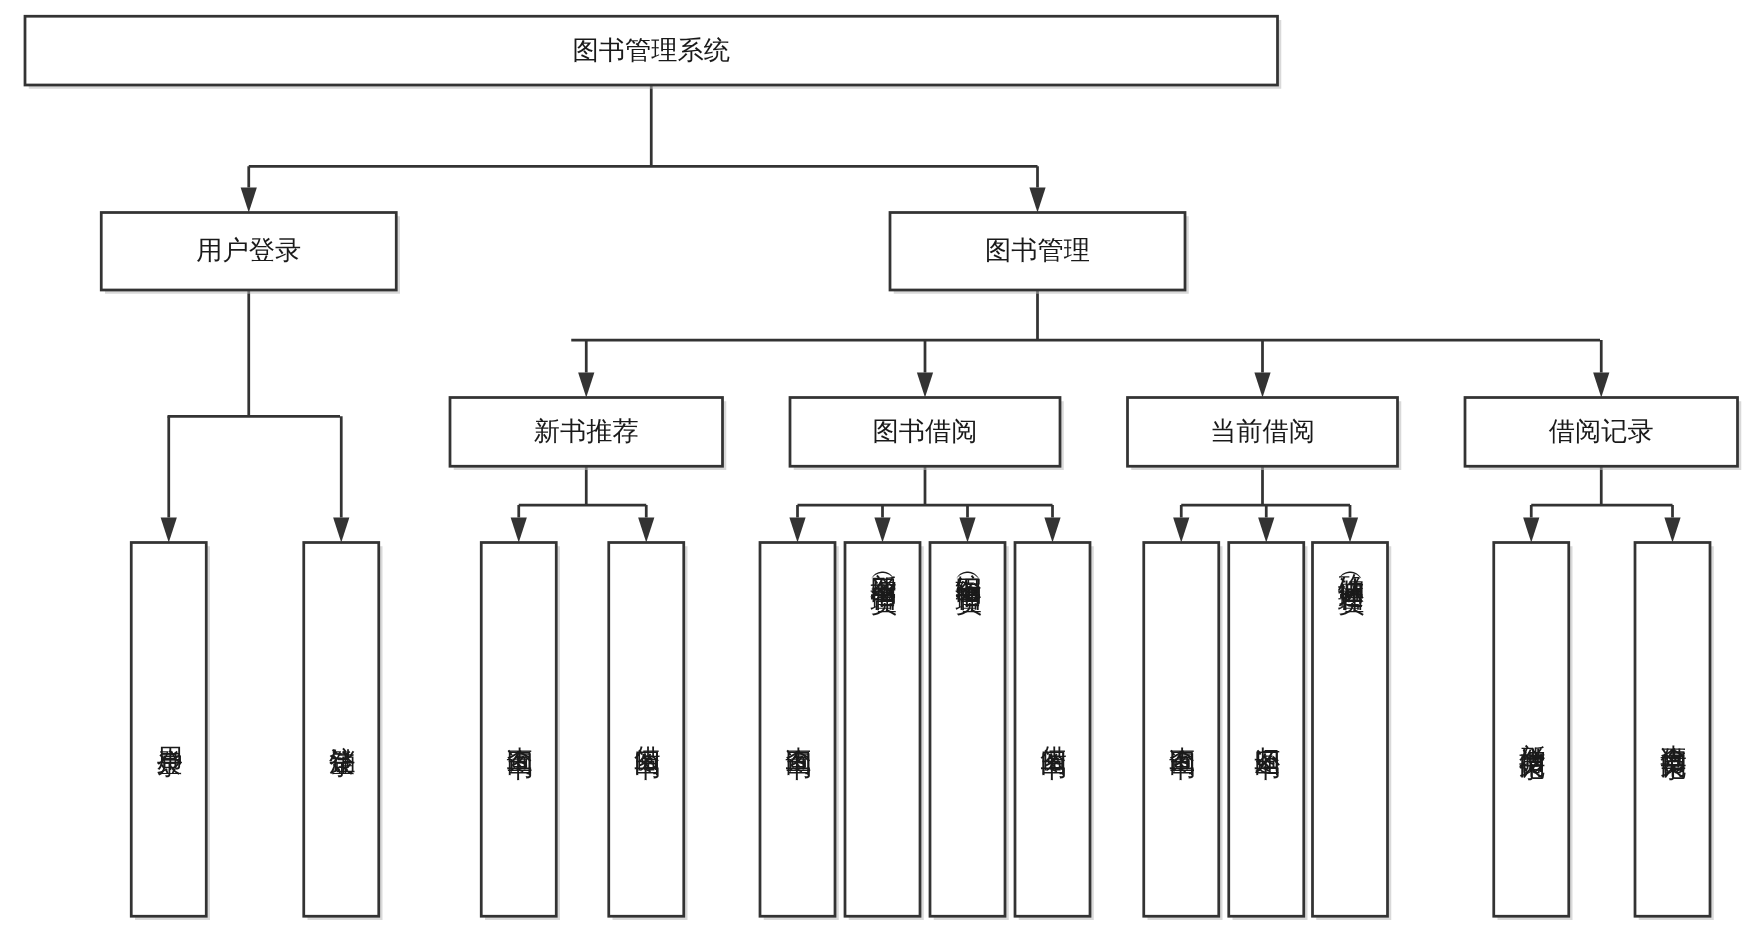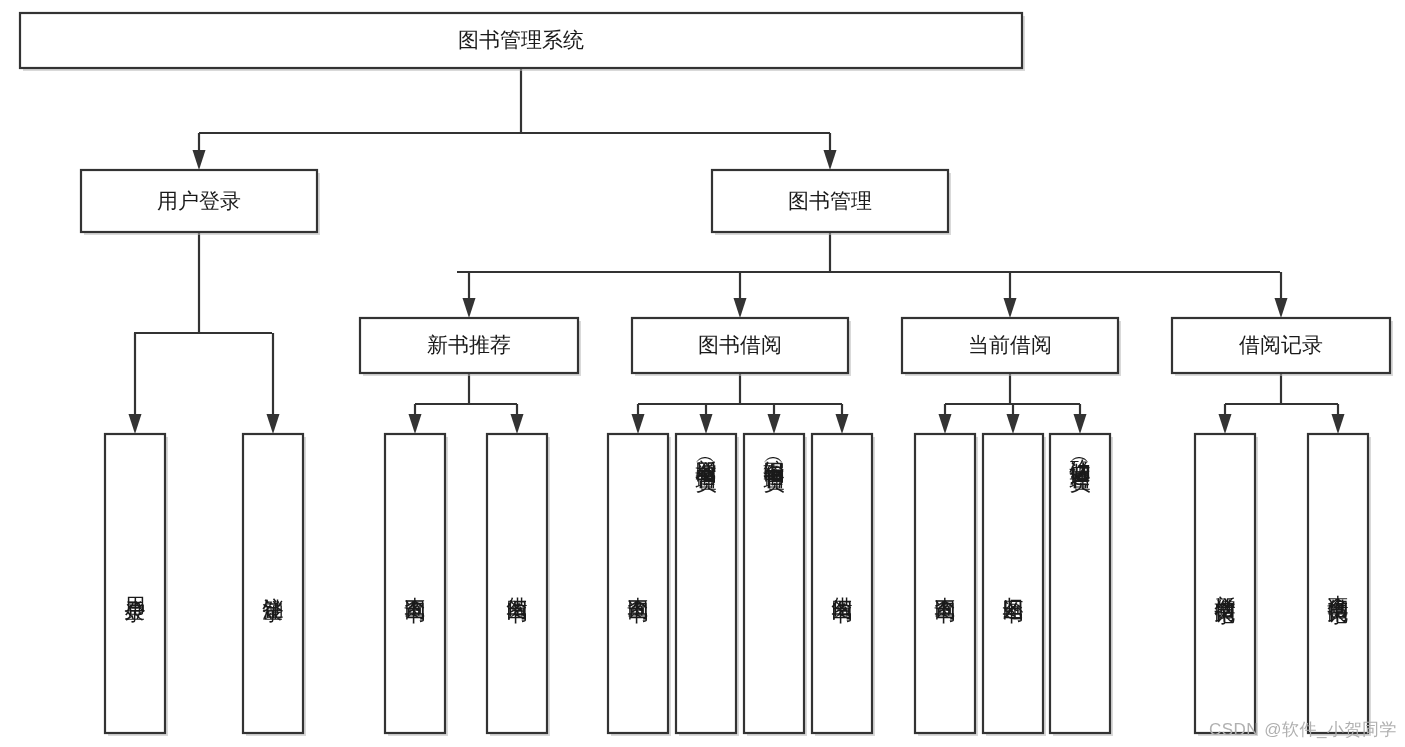--- a/index.html
+++ b/index.html
@@ -230,15 +230,14 @@
         <div class="node-label-v">确认归还（管理员）</div>
       </div>
       <div class="node-label-v-wrap" style="left: 1195px; top: 442px; width: 60px; height: 283px; align-items: center;">
         <div class="node-label-v">新增借阅记录</div>
       </div>
       <div class="node-label-v-wrap" style="left: 1308px; top: 442px; width: 60px; height: 283px; align-items: center;">
         <div class="node-label-v">查询借阅记录</div>
       </div>
     </div>
 
-  <div class="watermark">CSDN @软件_小贺同学</div>
 
 </div>
 
 </body></html>

